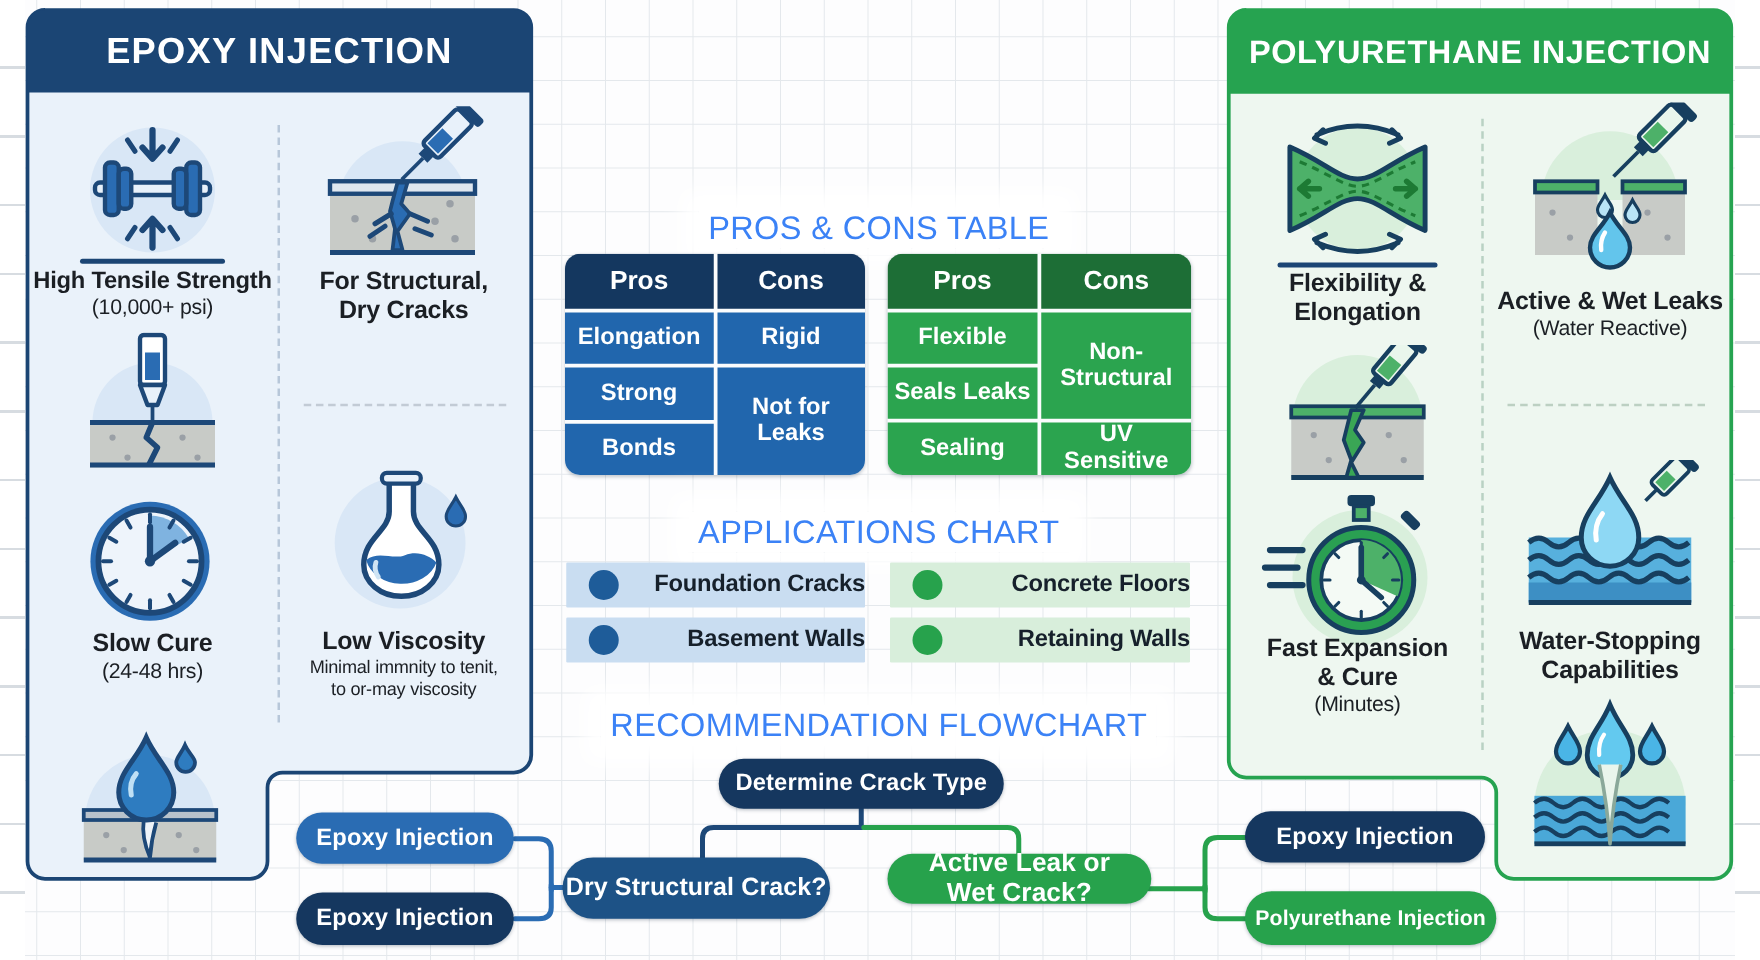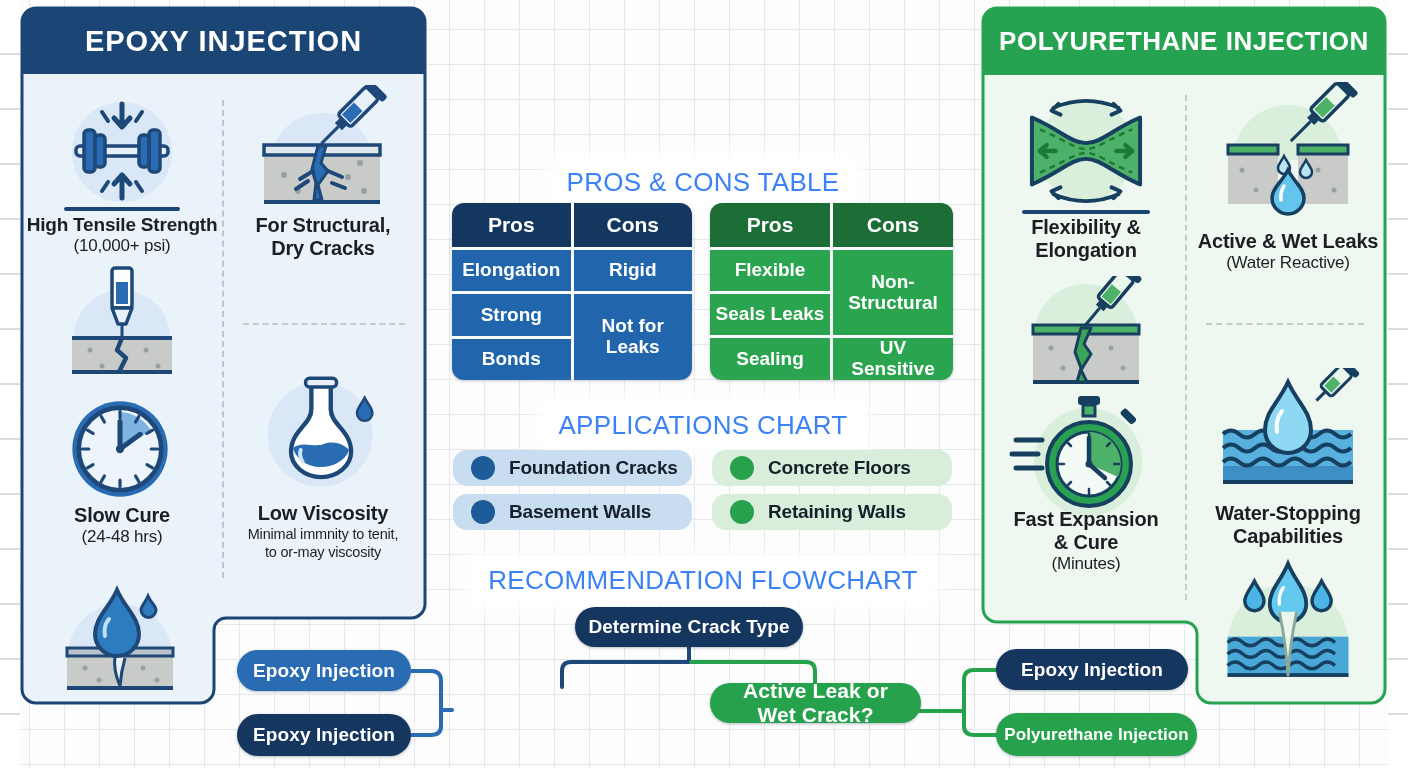--- a/index.html
+++ b/index.html
@@ -27,21 +27,21 @@
   .hsep{position:absolute;height:0;border-top:2px dashed #c2cbd5;}
   .mid-title{position:absolute;transform:translateX(-50%);font-size:26px;font-weight:normal;color:#3b82f6;
     white-space:nowrap;background:rgba(255,255,255,0.96);box-shadow:0 0 16px 14px rgba(255,255,255,0.96);
     padding:1px 8px;letter-spacing:0.3px;}
   .pc-table{position:absolute;display:grid;grid-template-columns:1fr 1fr;grid-template-rows:44px 1fr 1fr 1fr;
     gap:3px;background:#fbfcfd;border-radius:12px;overflow:hidden;box-shadow:0 1px 3px rgba(20,40,60,0.25);}
   .cell{display:flex;align-items:center;justify-content:center;color:#fff;font-weight:bold;font-size:19px;
     text-align:center;line-height:1.1;padding:0 4px;}
   .t-blue .cell{background:#2166ad;} .t-blue .hdr-cell{background:#14375f;font-size:21px;}
   .t-green .cell{background:#2ba44f;} .t-green .hdr-cell{background:#1d6e36;font-size:21px;}
-  .app-row{position:absolute;height:36px;border-radius:14px;display:flex;align-items:center;}
+  .app-row{position:absolute;height:36px;border-radius:1px;display:flex;align-items:center;justify-content:space-between;}
   .app-blue{background:#c9ddf1;} .app-green{background:#d8eedb;}
   .dot{width:24px;height:24px;border-radius:50%;margin:0 14px 0 18px;flex:0 0 auto;}
   .dot-blue{background:#1e5c99;} .dot-green{background:#27a24c;}
   .app-text{font-weight:bold;font-size:19px;color:#16202b;letter-spacing:-0.2px;}
   .pill{position:absolute;border-radius:26px;color:#fff;font-weight:bold;display:flex;flex-direction:column;
     align-items:center;justify-content:center;text-align:center;line-height:1.12;
     box-shadow:0 1px 3px rgba(20,40,60,0.3);letter-spacing:0.1px;}
   .pill span{display:block;}
   .p-navy{background:#15375f;} .p-mblue{background:#2a6cb3;} .p-dblue{background:#1d5286;} .p-green{background:#27a24c;}
 </style>
@@ -387,20 +387,23 @@
       <path d="M441 708 V726 Q441 735 431 735 H412" stroke="#2a6cb3" stroke-width="4"></path>
       <path d="M919 711 H964" stroke="#27a24c" stroke-width="4"></path>
       <path d="M964 713 V680 Q964 670 974 670 H997" stroke="#27a24c" stroke-width="4"></path>
       <path d="M964 709 V726 Q964 735 974 735 H997" stroke="#27a24c" stroke-width="4"></path>
     </g>
   </svg>
 
   <div class="pill p-navy" style="left:575px;top:607px;width:228px;height:40px;font-size:19px;">
     <span>Determine Crack Type</span>
   </div>
+  <div class="pill p-dblue" style="left:450px;top:686px;width:214px;height:49px;font-size:20px;">
+    <span>Dry Structural Crack?</span>
+  </div>
   <div class="pill p-green" style="left:710px;top:683px;width:211px;height:40px;font-size:21px;">
     <span>Active Leak or</span>
     <span>Wet Crack?</span>
   </div>
   <div class="pill p-mblue" style="left:237px;top:650px;width:174px;height:41px;font-size:19px;">
     <span>Epoxy Injection</span>
   </div>
   <div class="pill p-navy" style="left:237px;top:714px;width:174px;height:42px;font-size:19px;">
     <span>Epoxy Injection</span>
   </div>

